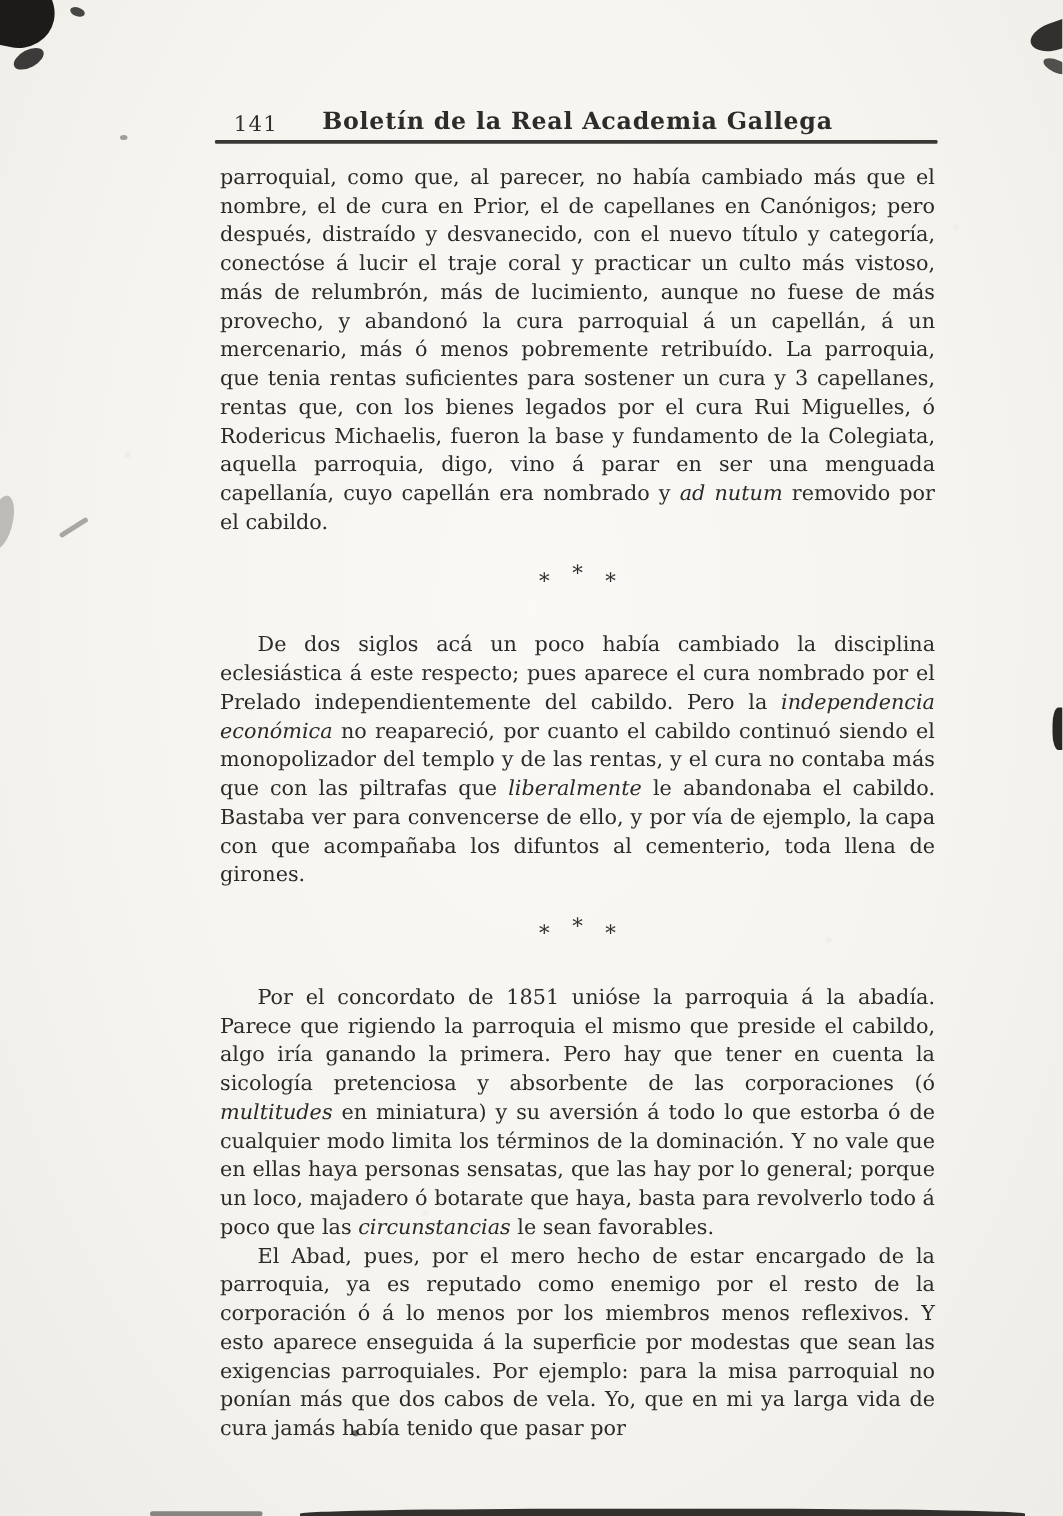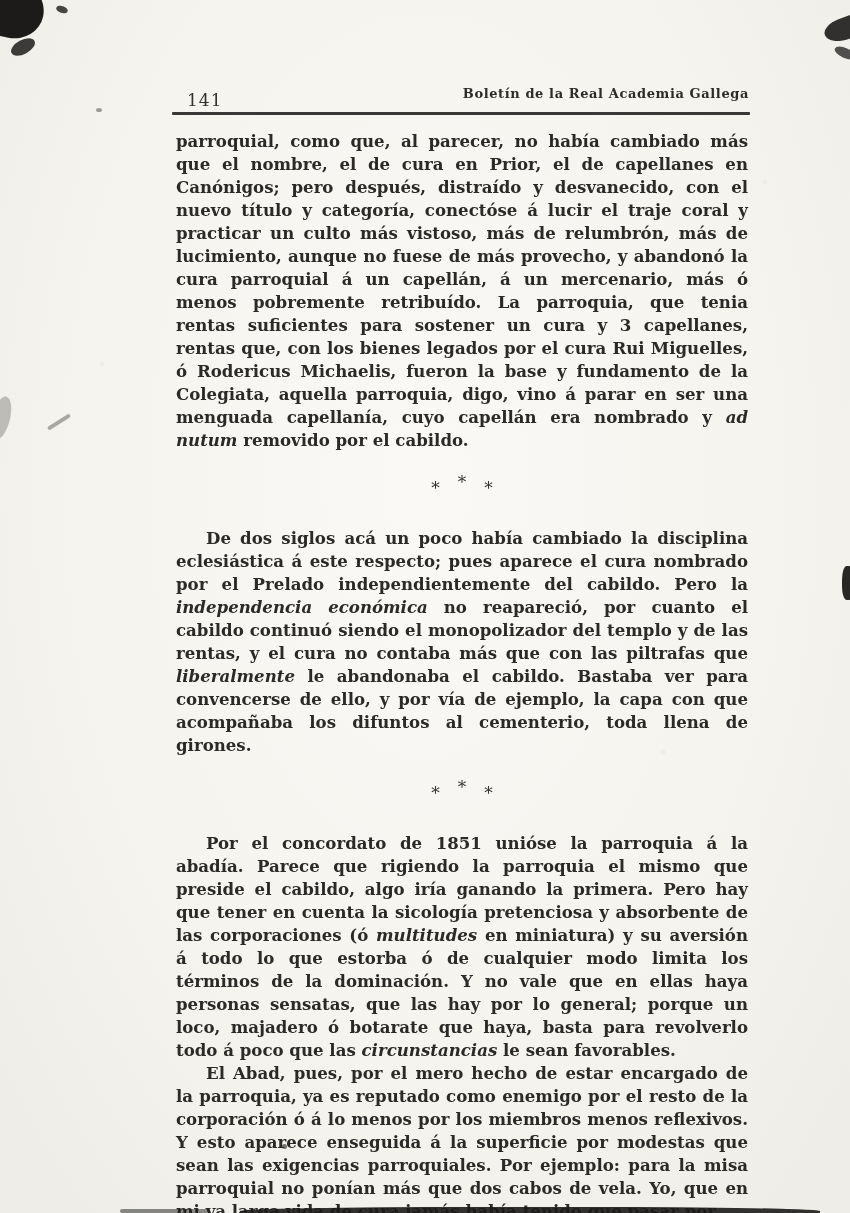--- a/index.html
+++ b/index.html
@@ -28,36 +28,36 @@
     pointer-events: none;
   }
   .page-header {
     position: absolute; left: 175px; top: 86px; width: 574px; height: 26px;
   }
   .page-number {
     position: absolute; left: 12px; top: 4px;
     font-size: 17px; letter-spacing: 1px; color: #333130;
   }
   .header-title {
-    display: block; text-align: right;
-    font-size: 13px; font-weight: bold;
+    display: block; text-align: center;
+    font-size: 19px; font-weight: bold;
     letter-spacing: 0.6px; color: #2e2c2a;
   }
   .header-rule {
     position: absolute; left: 172px; top: 112px; width: 578px; height: 3px;
     background: #3a3836;
     border-radius: 1px;
   }
   .text-body {
     position: absolute; left: 176px; top: 130px; width: 572px;
     font-size: 16.6px; line-height: 23px;
     text-align: justify;
     color: #2b2a28;
   }
-  .para { margin: 0; font-weight: bold; }
+  .para { margin: 0; }
   .para.indent { text-indent: 30px; }
   .para em { font-style: italic; }
   .separator {
     text-align: center;
     margin: 25px 0 26px 0;
     height: 24px;
     font-size: 17px;
     color: #343230;
   }
   .sep-star { display: inline-block; margin: 0 9px; }

